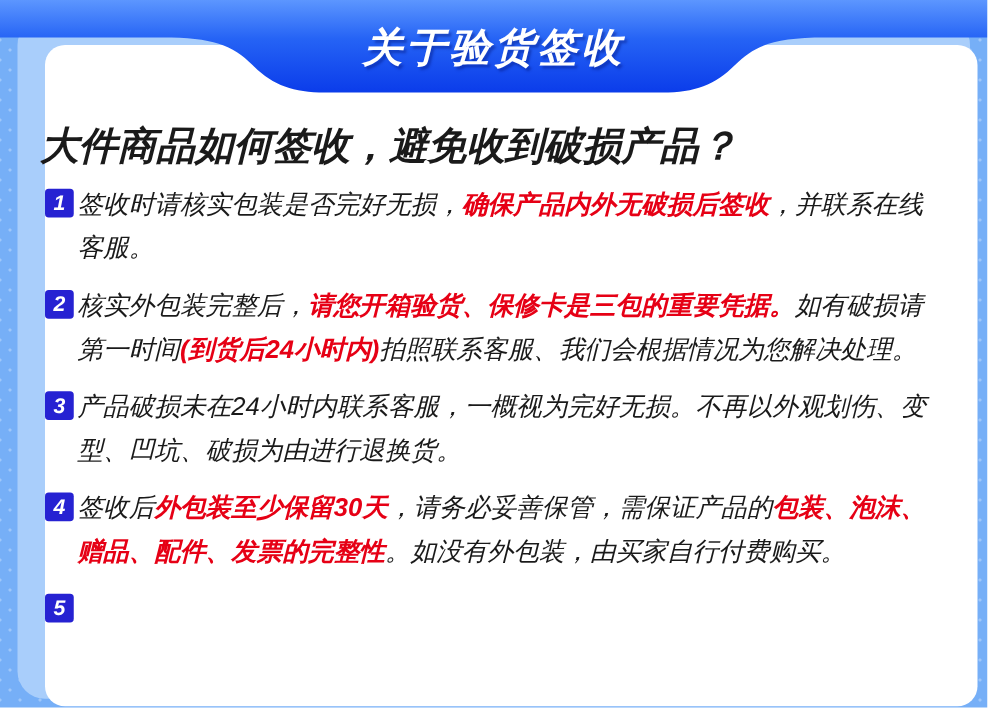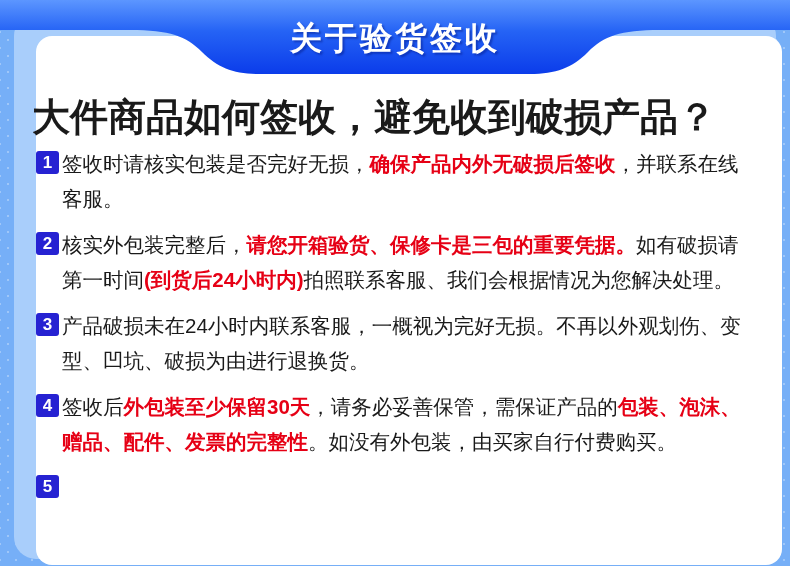--- a/index.html
+++ b/index.html
@@ -18,20 +18,21 @@
     position: relative;
     width: 790px;
     height: 566px;
     background-color: #76AFF7;
     background-image:
       radial-gradient(circle, rgba(255,255,255,0.30) 1.1px, rgba(255,255,255,0) 1.4px),
       radial-gradient(circle, rgba(255,255,255,0.30) 1.1px, rgba(255,255,255,0) 1.4px);
     background-size: 16px 16px, 16px 16px;
     background-position: 0 0, 8px 8px;
     box-sizing: border-box;
+    font-style: italic;
   }
 
   
   #frame {
     position: absolute;
     left: 14px;
     top: 14px;
     width: 762px;
     height: 545px;
     border-radius: 22px;
@@ -81,21 +82,21 @@
 
   
   #content {
     position: absolute;
     left: 32px;
     top: 96px;
     width: 726px;
   }
 
   #heading {
-    font-size: 38px;
+    font-size: 31px;
     font-weight: bold;
     color: #1A1A1A;
     line-height: 42px;
     letter-spacing: 0px;
     margin: 0 0 6px 0;
     white-space: nowrap;
   }
 
   .item {
     position: relative;

